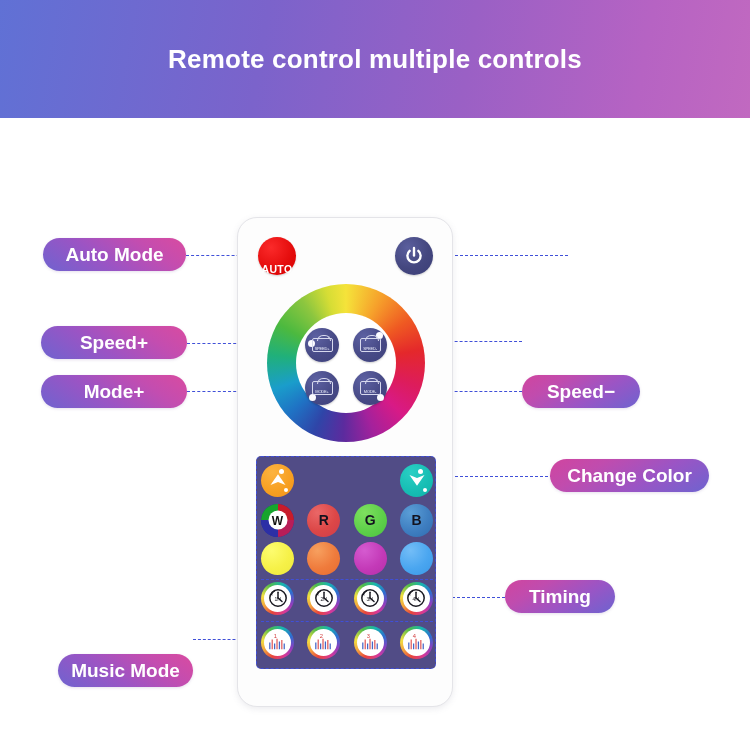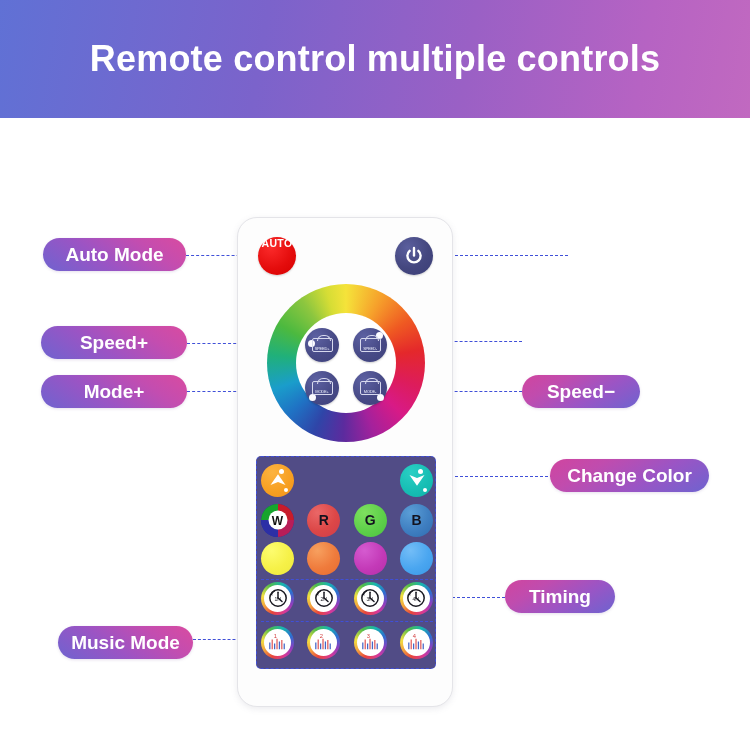--- a/index.html
+++ b/index.html
@@ -15,21 +15,21 @@
 
   
   .banner {
     position: absolute; left: 0; top: 0; width: 750px; height: 118px;
     background: linear-gradient(100deg, #6272d6 0%, #7d63cc 38%, #9a5fc4 64%, #b863c2 88%, #c munch 100%);
     background: linear-gradient(100deg, #6071d5 0%, #7b63cb 35%, #9a60c5 62%, #b663c3 85%, #c169c0 100%);
     display: flex; align-items: center; justify-content: center;
   }
   .banner-title {
     color: #ffffff;
-    font-size: 36px;
+    font-size: 26px;
     font-weight: bold;
     letter-spacing: 0.2px;
     text-align: center;
     white-space: nowrap;
   }
 
   
   .remote {
     position: absolute;
     left: 237px; top: 217px;
@@ -37,21 +37,21 @@
     background: #fdfdfd;
     border: 1.5px solid #e4e4e8;
     border-radius: 20px;
     box-shadow: 0 2px 6px rgba(120,120,140,0.14);
   }
 
   .auto-btn {
     position: absolute; left: 20px; top: 19px;
     width: 38px; height: 38px; border-radius: 50%;
     background: radial-gradient(circle at 34% 28%, #fb2a2a 0%, #e40c0c 58%, #d60000 100%);
-    display: flex; align-items: flex-start; justify-content: center;
+    display: flex; align-items: flex-end; justify-content: center;
     box-shadow: 0 1px 2px rgba(0,0,0,.18);
   }
   .auto-btn span {
     color: #fff; font-size: 10.5px; font-weight: bold; letter-spacing: 0.3px;
   }
 
   .power-btn {
     position: absolute; right: 19px; top: 19px;
     width: 38px; height: 38px; border-radius: 50%;
     background: radial-gradient(circle at 34% 28%, #5b5f9e 0%, #44477f 55%, #3b3e77 100%);
@@ -202,21 +202,21 @@
     padding: 0 15px;
     height: 33px;
     box-shadow: 0 1px 3px rgba(110,80,150,.18);
   }
   .pill.left-side  { background: linear-gradient(215deg, #d94ba0 0%, #c34db0 28%, #9b54c4 60%, #6f63cf 100%); }
   .pill.right-side { background: linear-gradient(150deg, #d0459f 0%, #c04cae 28%, #9a55c5 62%, #6e63cf 100%); }
 
   .p-auto     { left: 43px;  top: 238px; width: 143px; text-align: center; }
   .p-speedp   { left: 41px;  top: 326px; width: 146px; }
   .p-modep    { left: 41px;  top: 375px; width: 146px; }
-  .p-music    { left: 58px;  top: 626px; width: 135px; }
+  .p-music    { left: 58px;  top: 654px; width: 135px; }
   .p-onoff    { left: 568px; top: 238px; width: 124px; }
   .p-speedm   { left: 522px; top: 323px; width: 118px; }
   .p-modem    { left: 522px; top: 375px; width: 118px; }
   .p-change   { left: 550px; top: 459px; width: 159px; }
   .p-timing   { left: 505px; top: 580px; width: 110px; }
 
   
   .lead {
     position: absolute; height: 0;
     border-top: 1.7px dashed #4050d8;

